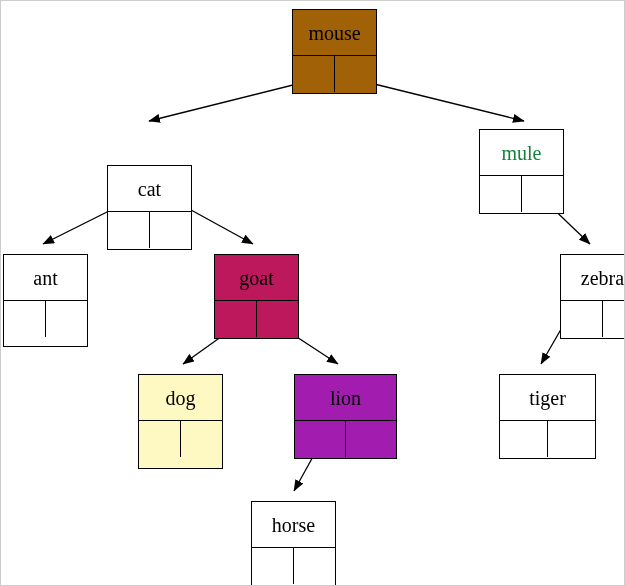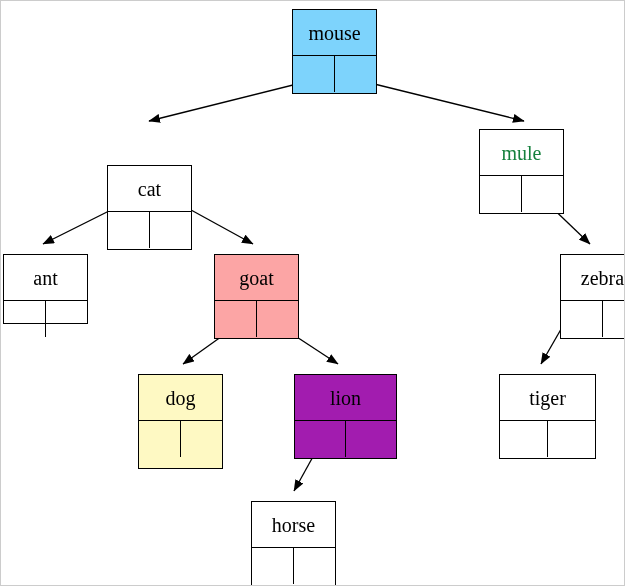--- a/index.html
+++ b/index.html
@@ -77,49 +77,49 @@
         <line x1="170" y1="198" x2="252" y2="243" stroke="#000000" stroke-width="1.3" marker-end="url(#arrowhead)"></line>
         <line x1="542" y1="198" x2="589" y2="243" stroke="#000000" stroke-width="1.3" marker-end="url(#arrowhead)"></line>
         <line x1="238" y1="323" x2="182" y2="363" stroke="#000000" stroke-width="1.3" marker-end="url(#arrowhead)"></line>
         <line x1="276" y1="323" x2="337" y2="363" stroke="#000000" stroke-width="1.3" marker-end="url(#arrowhead)"></line>
         <line x1="563" y1="323" x2="540" y2="363" stroke="#000000" stroke-width="1.3" marker-end="url(#arrowhead)"></line>
         <line x1="319" y1="443" x2="293" y2="490" stroke="#000000" stroke-width="1.3" marker-end="url(#arrowhead)"></line>
       </g>
   </svg>
 
   <div id="nodes-group">
-      <div class="node" style="left: 291px; top: 8px; width: 85px; height: 85px; border-color: rgb(0, 0, 0); background: #7dd3fc;">
+      <div class="node" style="left: 291px; top: 8px; width: 85px; height: 85px; border-color: rgb(0, 0, 0); background: #a16207;">
         <div class="node-label" style="height: 46px; line-height: 46px; border-bottom-color: rgb(0, 0, 0); color: rgb(0, 0, 0);">mouse</div>
         <div class="node-pointers" style="height: 36px;">
           <div class="ptr-cell ptr-left" style="border-right-color: rgb(0, 0, 0);"></div>
           <div class="ptr-cell ptr-right"></div>
         </div>
       </div>
       <div class="node" style="left: 106px; top: 128px; width: 85px; height: 85px; border-color: rgb(0, 0, 0); background: rgb(255, 255, 255); margin-top: 36px;">
         <div class="node-label" style="height: 46px; line-height: 46px; border-bottom-color: rgb(0, 0, 0); color: rgb(0, 0, 0);">cat</div>
         <div class="node-pointers" style="height: 36px;">
           <div class="ptr-cell ptr-left" style="border-right-color: rgb(0, 0, 0);"></div>
           <div class="ptr-cell ptr-right"></div>
         </div>
       </div>
       <div class="node" style="left: 478px; top: 128px; width: 85px; height: 85px; border-color: rgb(0, 0, 0); background: rgb(255, 255, 255);">
         <div class="node-label" style="height: 46px; line-height: 46px; border-bottom-color: rgb(0, 0, 0); color: #15803d;">mule</div>
         <div class="node-pointers" style="height: 36px;">
           <div class="ptr-cell ptr-left" style="border-right-color: rgb(0, 0, 0);"></div>
           <div class="ptr-cell ptr-right"></div>
         </div>
       </div>
-      <div class="node" style="left: 2px; top: 253px; width: 85px; height: 70px; border-color: rgb(0, 0, 0); background: rgb(255, 255, 255);">
+      <div class="node" style="left: 2px; top: 253px; width: 85px; height: 93px; border-color: rgb(0, 0, 0); background: rgb(255, 255, 255);">
         <div class="node-label" style="height: 46px; line-height: 46px; border-bottom-color: rgb(0, 0, 0); color: rgb(0, 0, 0);">ant</div>
         <div class="node-pointers" style="height: 36px;">
           <div class="ptr-cell ptr-left" style="border-right-color: rgb(0, 0, 0);"></div>
           <div class="ptr-cell ptr-right"></div>
         </div>
       </div>
-      <div class="node" style="left: 213px; top: 253px; width: 85px; height: 85px; border-color: rgb(0, 0, 0); background: #fca5a5;">
+      <div class="node" style="left: 213px; top: 253px; width: 85px; height: 85px; border-color: rgb(0, 0, 0); background: #be185d;">
         <div class="node-label" style="height: 46px; line-height: 46px; border-bottom-color: rgb(0, 0, 0); color: rgb(0, 0, 0);">goat</div>
         <div class="node-pointers" style="height: 36px;">
           <div class="ptr-cell ptr-left" style="border-right-color: rgb(0, 0, 0);"></div>
           <div class="ptr-cell ptr-right"></div>
         </div>
       </div>
       <div class="node" style="left: 537px; top: 253px; width: 85px; height: 85px; border-color: rgb(0, 0, 0); background: rgb(255, 255, 255); margin-left: 22px;">
         <div class="node-label" style="height: 46px; line-height: 46px; border-bottom-color: rgb(0, 0, 0); color: rgb(0, 0, 0);">zebra</div>
         <div class="node-pointers" style="height: 36px;">
           <div class="ptr-cell ptr-left" style="border-right-color: rgb(0, 0, 0);"></div>

